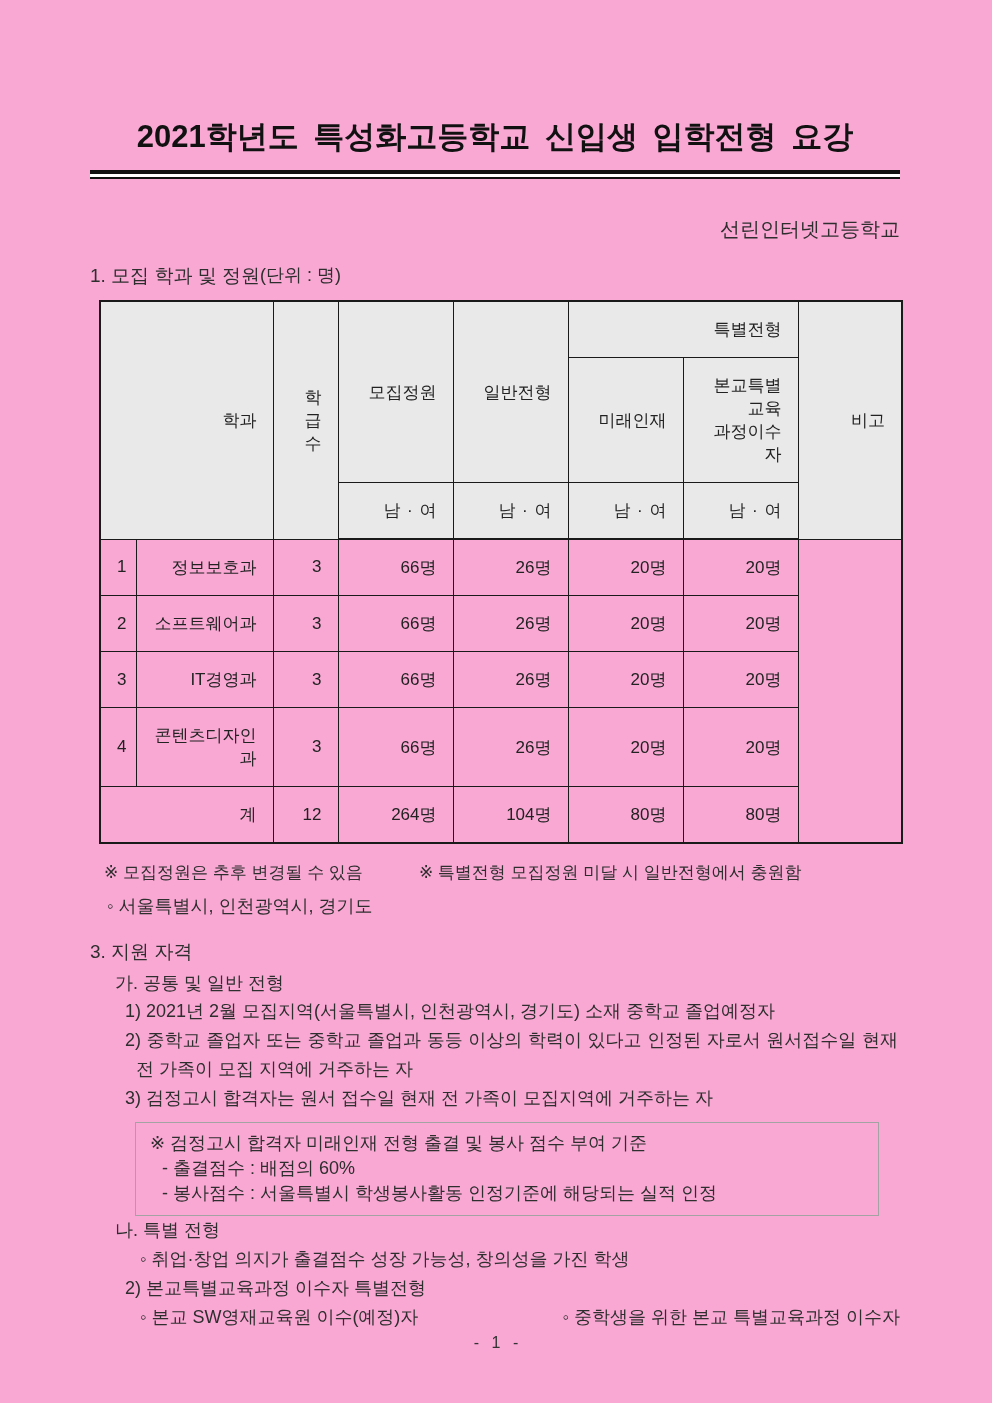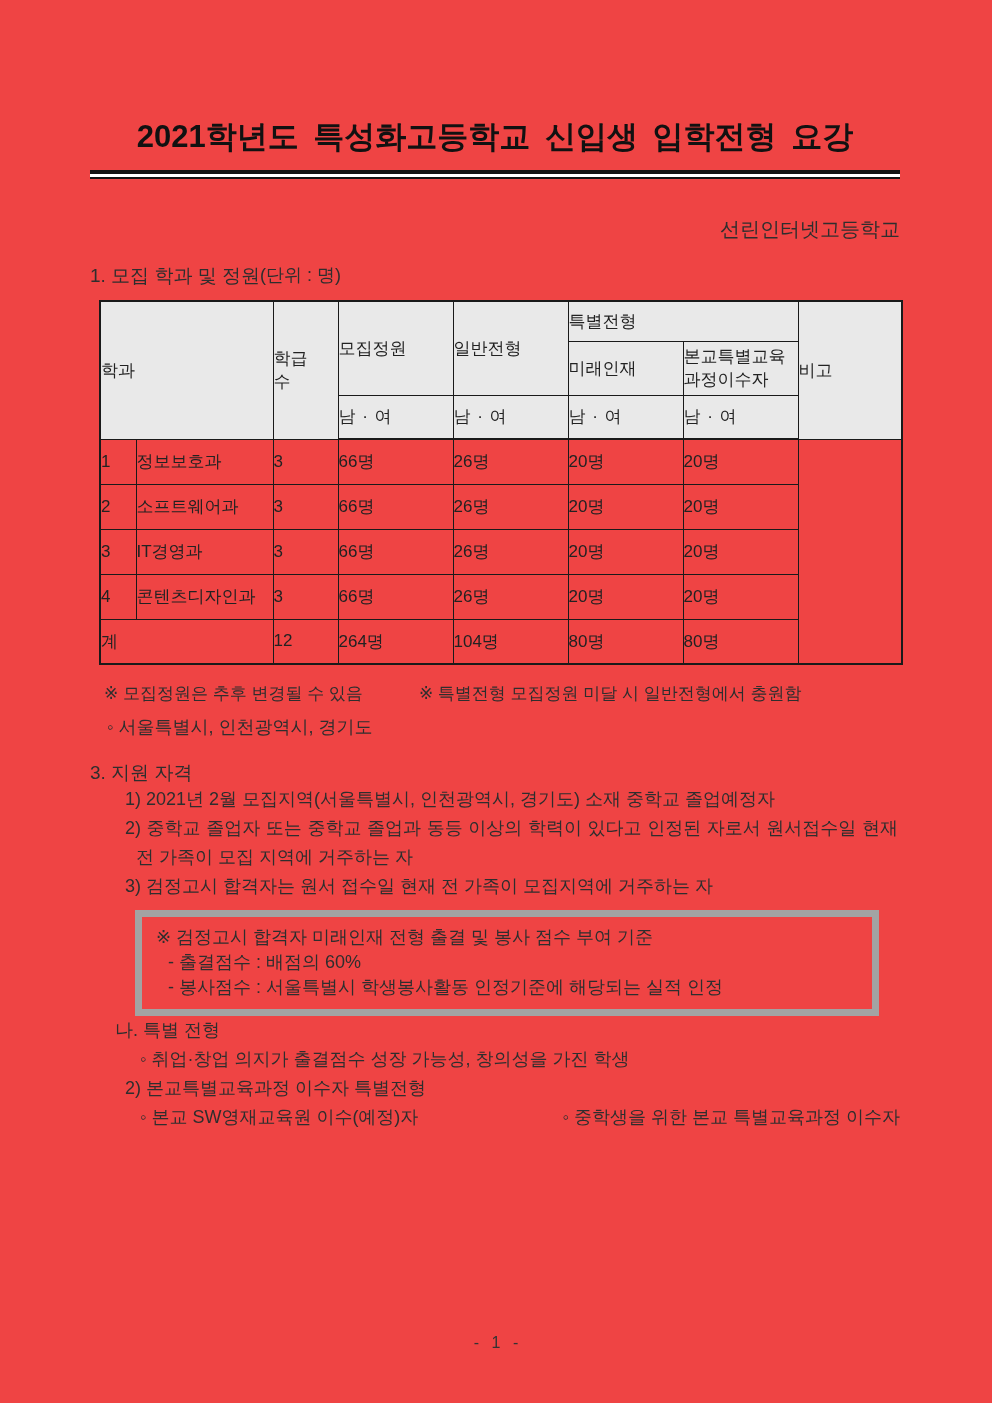--- a/index.html
+++ b/index.html
@@ -1,21 +1,21 @@
 <!DOCTYPE html>
 <html><head>
 <meta charset="utf-8">
 <style>
   html,body { margin:0; padding:0; background:#888; }
   .page {
     position: relative;
     width: 992px;
     height: 1403px;
     margin: 0 auto;
-    background: #ef4444;
+    background: #f9a8d4;
     font-family: "Liberation Sans", "DejaVu Sans", sans-serif;
     color: #2e2e2e;
     box-sizing: border-box;
     padding: 0 92px 0 90px;
     overflow: hidden;
   }
   
   .doc-title {
     margin-top: 116px;
     text-align: center;
@@ -53,23 +53,23 @@
     margin-top: 12px;
     margin-left: 9px;
     border-collapse: collapse;
     table-layout: fixed;
     width: 802px;
     font-size: 17px;
     color: #222;
   }
   table.quota th, table.quota td {
     border: 1px solid #1a1a1a;
-    text-align: left;
+    text-align: right;
     vertical-align: middle;
-    padding: 0;
+    padding: 16px;
     font-weight: normal;
     word-spacing: 2px;
   }
   table.quota { border: 2px solid #1a1a1a; }
   table.quota th { background: #e9e9e9; white-space: pre-line; }
   table.quota tr.hdr-bottom th { border-bottom-width: 2px; }
   tr.hr1 { height: 40px; }
   tr.hr2 { height: 54px; }
   tr.hr3 { height: 44px; }
   tr.body-row { height: 45px; }
@@ -98,21 +98,21 @@
   .lvl-bullet { padding-left: 50px; font-size: 18px; line-height: 29px; }
   .justify-line {
     text-align: justify;
     text-align-last: justify;
     padding-right: 2px;
   }
   .criteria-box {
     margin-top: 9px;
     margin-left: 45px;
     width: 744px;
-    border: 7px solid #a3a3a3;
+    border: 1px solid #a3a3a3;
     box-sizing: border-box;
     padding: 8px 12px 9px 14px;
     font-size: 18px;
     line-height: 25px;
   }
   .criteria-box .sub { padding-left: 12px; }
   .mt12 { margin-top: 12px; }
 
   .two-col-bullets {
     display: flex;
@@ -233,20 +233,21 @@
     </table>
 
   <div class="table-notes">
     <span>※ 모집정원은 추후 변경될 수 있음</span>
     <span class="note2">※ 특별전형 모집정원 미달 시 일반전형에서 충원함</span>
   </div>
 
   <div class="sec2-item">◦  서울특별시, 인천광역시, 경기도</div>
 
   <div class="sec-heading sec3-heading">3. 지원 자격</div>
+  <div class="lvl-ga">가. 공통 및 일반 전형</div>
   <div class="lvl-num">1) 2021년 2월 모집지역(서울특별시, 인천광역시, 경기도) 소재 중학교 졸업예정자</div>
   <div class="lvl-num justify-line">2) 중학교 졸업자 또는 중학교 졸업과 동등 이상의 학력이 있다고 인정된 자로서 원서접수일 현재</div>
   <div class="lvl-cont">전 가족이 모집 지역에 거주하는 자</div>
   <div class="lvl-num">3) 검정고시 합격자는 원서 접수일 현재 전 가족이 모집지역에 거주하는 자</div>
 
   <div class="criteria-box">
     <div>※ 검정고시 합격자 미래인재 전형 출결 및 봉사 점수 부여 기준</div>
     <div class="sub">- 출결점수 : 배점의 60%</div>
     <div class="sub">- 봉사점수 : 서울특별시 학생봉사활동 인정기준에 해당되는 실적 인정</div>
   </div>

